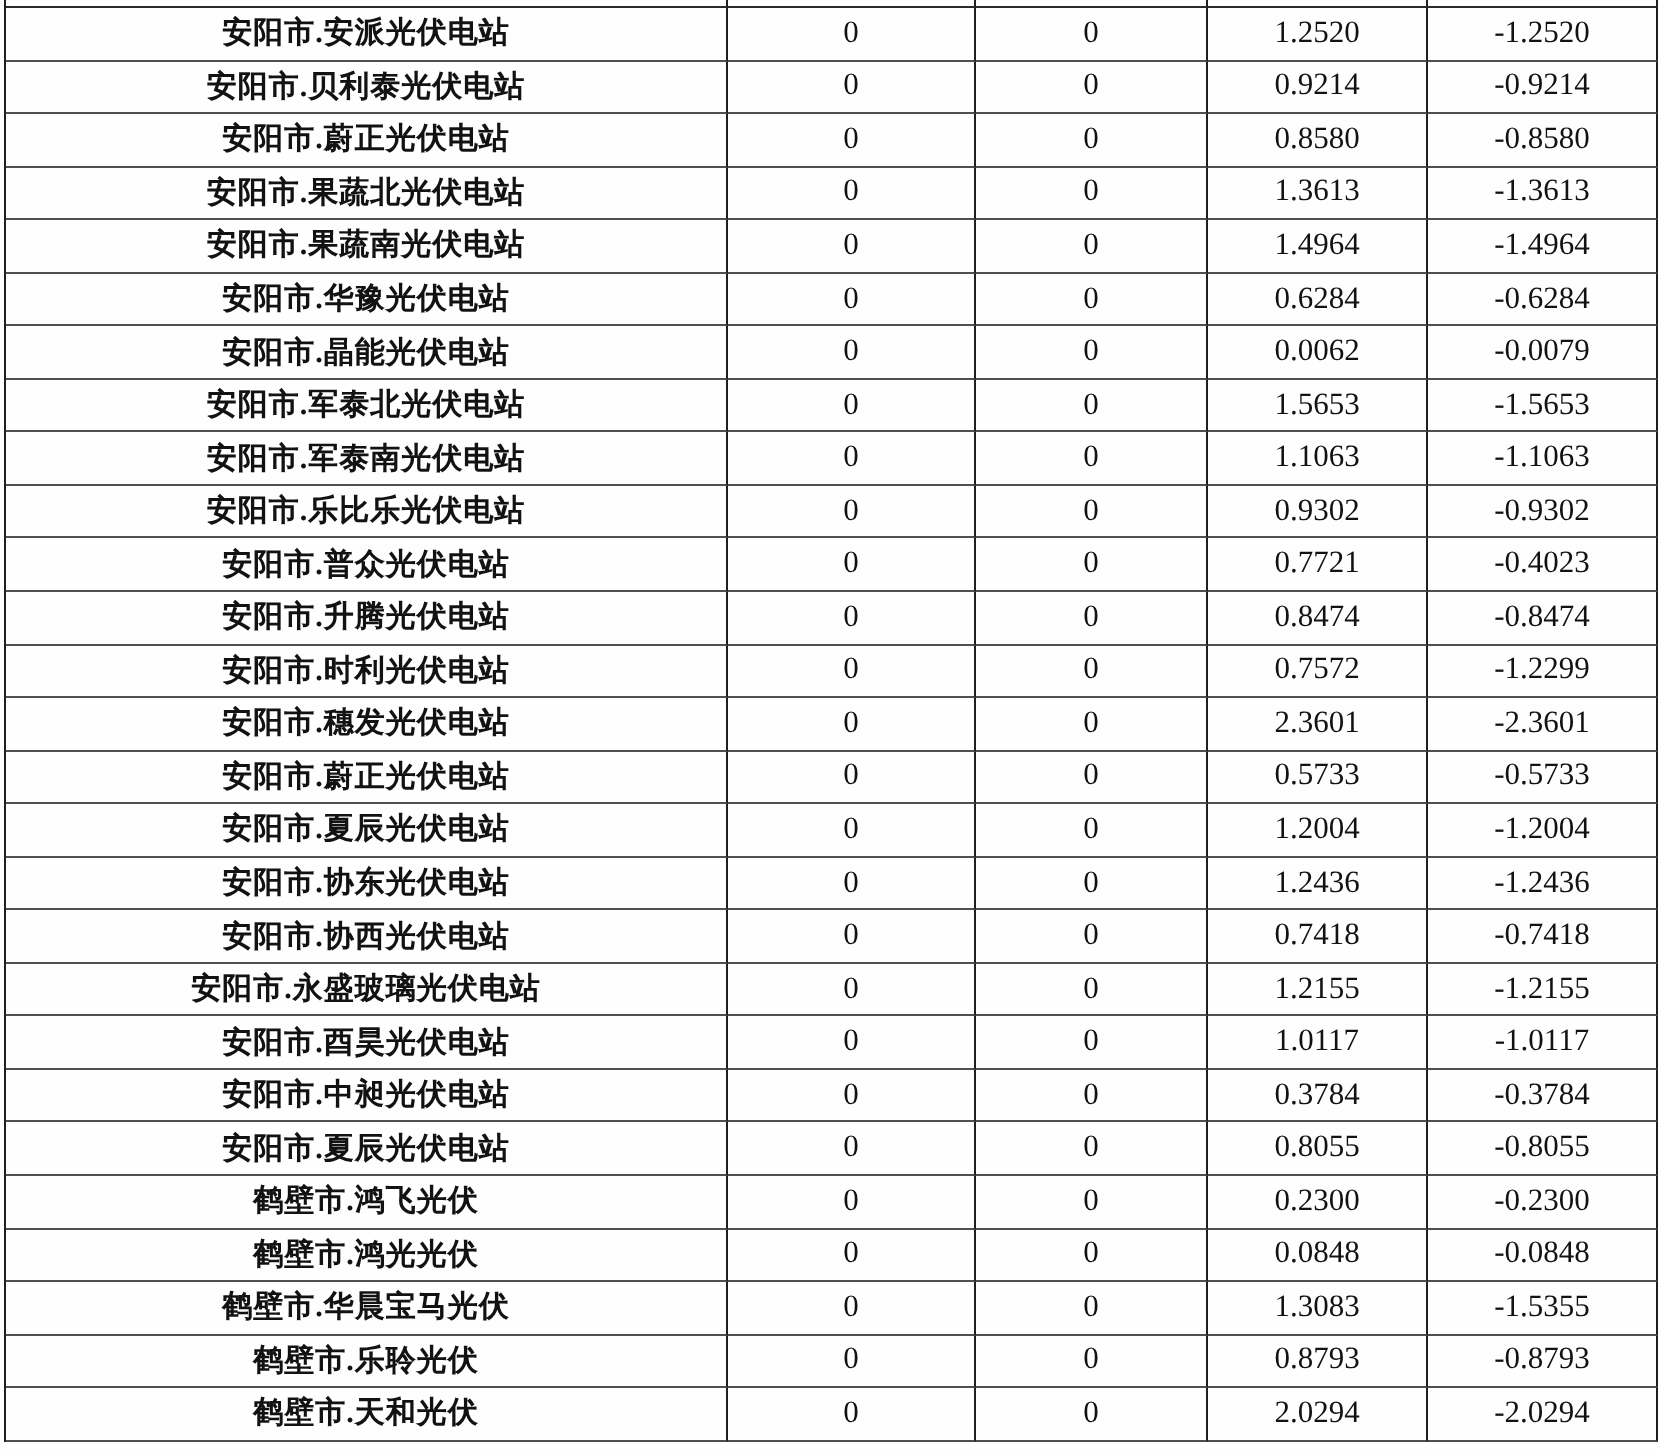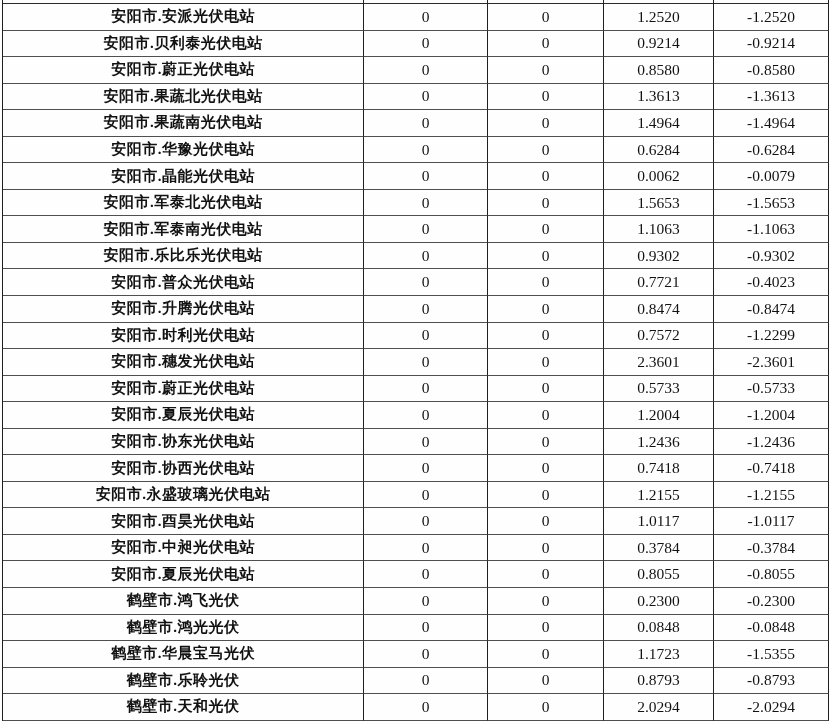--- a/index.html
+++ b/index.html
@@ -84,17 +84,17 @@
       <div class="row"><div class="cell name">安阳市.蔚正光伏电站</div><div class="cell num">0</div><div class="cell num">0</div><div class="cell num">0.5733</div><div class="cell num">-0.5733</div></div>
       <div class="row"><div class="cell name">安阳市.夏辰光伏电站</div><div class="cell num">0</div><div class="cell num">0</div><div class="cell num">1.2004</div><div class="cell num">-1.2004</div></div>
       <div class="row"><div class="cell name">安阳市.协东光伏电站</div><div class="cell num">0</div><div class="cell num">0</div><div class="cell num">1.2436</div><div class="cell num">-1.2436</div></div>
       <div class="row"><div class="cell name">安阳市.协西光伏电站</div><div class="cell num">0</div><div class="cell num">0</div><div class="cell num">0.7418</div><div class="cell num">-0.7418</div></div>
       <div class="row"><div class="cell name">安阳市.永盛玻璃光伏电站</div><div class="cell num">0</div><div class="cell num">0</div><div class="cell num">1.2155</div><div class="cell num">-1.2155</div></div>
       <div class="row"><div class="cell name">安阳市.酉昊光伏电站</div><div class="cell num">0</div><div class="cell num">0</div><div class="cell num">1.0117</div><div class="cell num">-1.0117</div></div>
       <div class="row"><div class="cell name">安阳市.中昶光伏电站</div><div class="cell num">0</div><div class="cell num">0</div><div class="cell num">0.3784</div><div class="cell num">-0.3784</div></div>
       <div class="row"><div class="cell name">安阳市.夏辰光伏电站</div><div class="cell num">0</div><div class="cell num">0</div><div class="cell num">0.8055</div><div class="cell num">-0.8055</div></div>
       <div class="row"><div class="cell name">鹤壁市.鸿飞光伏</div><div class="cell num">0</div><div class="cell num">0</div><div class="cell num">0.2300</div><div class="cell num">-0.2300</div></div>
       <div class="row"><div class="cell name">鹤壁市.鸿光光伏</div><div class="cell num">0</div><div class="cell num">0</div><div class="cell num">0.0848</div><div class="cell num">-0.0848</div></div>
-      <div class="row"><div class="cell name">鹤壁市.华晨宝马光伏</div><div class="cell num">0</div><div class="cell num">0</div><div class="cell num">1.1723</div><div class="cell num">-1.5355</div></div>
+      <div class="row"><div class="cell name">鹤壁市.华晨宝马光伏</div><div class="cell num">0</div><div class="cell num">0</div><div class="cell num">1.3083</div><div class="cell num">-1.5355</div></div>
       <div class="row"><div class="cell name">鹤壁市.乐聆光伏</div><div class="cell num">0</div><div class="cell num">0</div><div class="cell num">0.8793</div><div class="cell num">-0.8793</div></div>
       <div class="row"><div class="cell name">鹤壁市.天和光伏</div><div class="cell num">0</div><div class="cell num">0</div><div class="cell num">2.0294</div><div class="cell num">-2.0294</div></div>
     </div>
 </div>
 
 </body></html>

